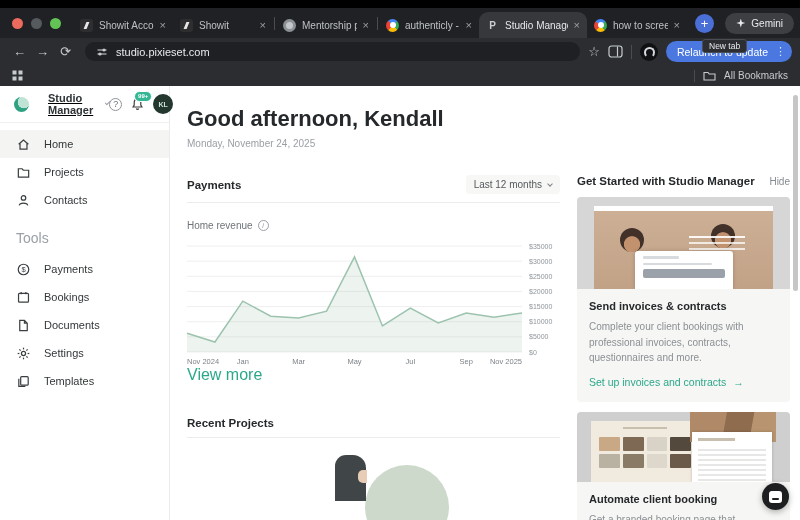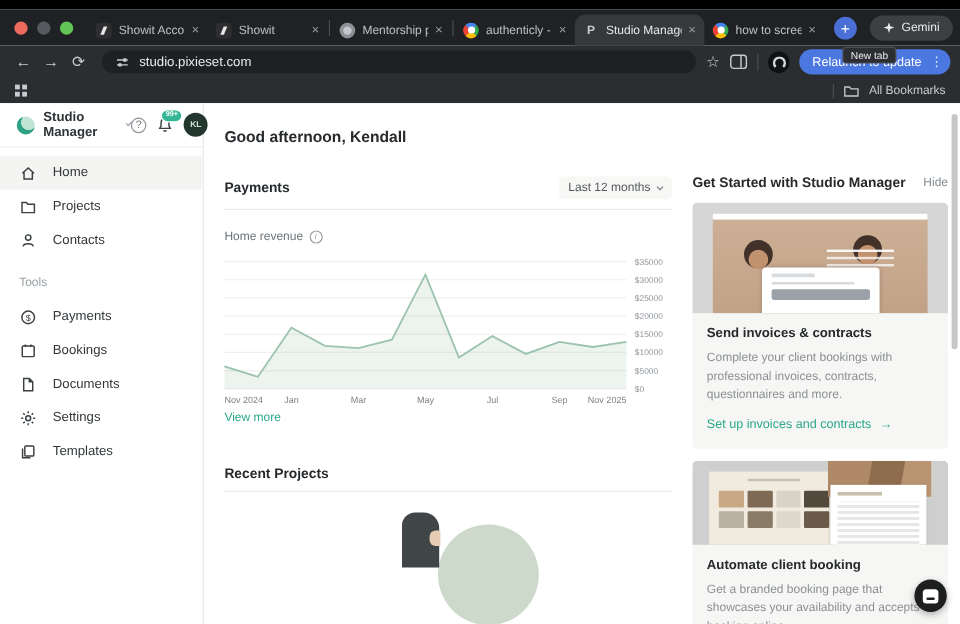--- a/index.html
+++ b/index.html
@@ -54,75 +54,75 @@
   .bm-right { margin-left:auto; display:flex; align-items:center; gap:8px; color:#c7cbcf; font-size:10px; }
   .bm-divider { width:1px; height:12px; background:#494d52; }
 
   
   #page { display:flex; height:434px; background:#fff; position:relative; }
 
   .sidebar { width:170px; flex:none; border-right:1px solid #ebebeb; }
   .sb-header { height:37px; display:flex; align-items:center; padding:0 12px 0 14px; border-bottom:1px solid #f0f0ee; }
   .logo { width:15px; height:15px; border-radius:50%; flex:none;
     background:radial-gradient(circle at 66% 34%, #bfe3d4 44%, #2fa183 46%); }
-  .brand-wrap { display:flex; align-items:center; gap:23px; cursor:pointer; margin-left:7px; }
+  .brand-wrap { display:flex; align-items:center; gap:11px; cursor:pointer; margin-left:19px;text-decoration:underline; }
   .brand { font-size:11px; font-weight:bold; color:#2e3336; }
   .caret { width:5px; height:5px; border-right:1.4px solid #9aa0a5; border-bottom:1.4px solid #9aa0a5;
     transform:rotate(45deg); margin-top:-3px; }
   .sb-icons { margin-left:auto; display:flex; align-items:center; gap:8px; }
   .help { width:13px; height:13px; border:1px solid #8f959a; border-radius:50%; color:#6f7579;
     font-size:9px; line-height:11px; text-align:center; cursor:pointer; }
   .bell-wrap { position:relative; cursor:pointer; width:15px; height:15px; color:#3a3f42; }
   .bell-badge { position:absolute; top:-6px; right:-7px; background:#35b795; color:#fff; font-size:6px;
     font-weight:bold; padding:1.5px 3px; border-radius:7px; border:1.5px solid #fff; }
   .avatar-sb { width:20px; height:20px; border-radius:50%; background:#23372f; color:#cfe0d6;
     font-size:7px; font-weight:bold; display:flex; align-items:center; justify-content:center; cursor:pointer; }
   .nav { padding-top:7px; }
   .nav-item { height:28px; display:flex; align-items:center; gap:13px; padding:0 16px;
     font-size:11px; color:#32373a; cursor:pointer; }
   .nav-item.active { background:#f4f4f2; }
   .nav-icon { width:15px; height:15px; color:#3a3f42; flex:none; }
   .nav-icon svg { width:15px; height:15px; display:block; }
   .badge { margin-left:auto; background:#35b795; color:#fff; font-size:8px; font-weight:bold;
     padding:2px 7px; border-radius:9px; }
-  .section-label { font-size:10px; color:#9aa0a5; padding:16px 16px 9px; }
+  .section-label { font-size:14px; color:#9aa0a5; padding:16px 16px 9px; }
 
   .main { flex:1; padding:20px 10px 0 17px; overflow:hidden; }
-  .greeting { font-size:13px; font-weight:bold; color:#26292c; }
+  .greeting { font-size:22px; font-weight:bold; color:#26292c; }
   .date { margin-top:6px; font-size:10px; color:#9aa0a5; }
   .columns { display:flex; gap:17px; margin-top:26px; }
   .col-left { flex:1; min-width:0; }
   .col-right { width:213px; flex:none; }
 
   .sec-header { display:flex; align-items:center; justify-content:space-between; }
   .sec-title { font-size:11.5px; font-weight:bold; color:#26292c; }
   .range-btn { display:flex; align-items:center; gap:6px; font-size:10px; color:#55595d;
     background:#f7f7f6; border-radius:4px; padding:4px 8px; cursor:pointer; }
   .caret-sm { width:4px; height:4px; border-right:1.2px solid #7d8388; border-bottom:1.2px solid #7d8388;
     transform:rotate(45deg); margin-top:-2px; }
   .divider { height:1px; background:#ececec; margin-top:8px; }
   .total-label { margin-top:17px; display:flex; align-items:center; gap:5px; font-size:10px; color:#6e7478; }
   .info-ico { width:11px; height:11px; border:1px solid #9aa0a5; border-radius:50%; color:#9aa0a5;
     font-size:7px; line-height:9px; text-align:center; font-style:italic; cursor:pointer; }
   .total-value { margin-top:7px; font-size:17px; font-weight:bold; color:#26292c; }
   .chart { margin-top:7px; }
   .chart svg { overflow:visible; display:block; }
   .ytick { font-size:7px; fill:#8f959b; }
   .xtick { font-size:7.5px; fill:#7d8388; }
-  .view-more { margin-top:0; font-size:10px; color:#2aa88a; cursor:pointer; display:inline-block; }
+  .view-more { margin-top:0; font-size:16px; color:#2aa88a; cursor:pointer; display:inline-block; }
   .recent { margin-top:33px; }
 
   .illus { position:relative; height:46px; margin-top:15px; }
   .illus-blob { position:absolute; left:178px; top:12px; width:84px; height:84px; border-radius:50%; background:#cdd9cb; }
   .illus-head { position:absolute; left:148px; top:2px; width:31px; height:46px; background:#404547;
     border-radius:11px 13px 0 0; }
   .illus-head::after { content:""; position:absolute; right:-1px; top:15px; width:9px; height:13px;
     background:#e8cdb6; border-radius:5px 0 0 5px; }
 
-  .gs-header { display:flex; align-items:flex-start; justify-content:space-between; }
+  .gs-header { display:flex; align-items:center; justify-content:space-between; }
   .hide-link { font-size:10px; color:#858b90; cursor:pointer; }
   .card { margin-top:10px; border-radius:4px; overflow:hidden; background:#f6f6f4; }
   .card-img { position:relative; overflow:hidden; }
   .img1 { height:92px; background:#d6d6d6; }
   .photo1 { position:absolute; left:17px; right:17px; top:9px; bottom:0;
     background:linear-gradient(#cdb096,#c2a287); }
   .photo1::before { content:""; position:absolute; left:0; right:0; top:0; height:5px; background:#fff; }
   .hair { position:absolute; width:24px; height:24px; border-radius:50%;
     background:radial-gradient(circle at 50% 68%, #c2916e 38%, #413129 42%); }
   .h1 { left:26px; top:22px; } .h2 { right:38px; top:18px; }
@@ -361,20 +361,21 @@
               <path d="M3 5v8.2h7" fill="none" stroke="currentColor" stroke-width="1.3"></path>
             </svg>
         </span>
         <span>Templates</span>
       </div>
     </div>
   </div>
 
   <div class="main">
     <div class="greeting">Good afternoon, Kendall</div>
+    <div class="date">Monday, November 24, 2025</div>
     <div class="columns">
       <div class="col-left">
         <div class="sec-header">
           <span class="sec-title">Payments</span>
           <div class="range-btn">
             <span>Last 12 months</span>
             <span class="caret-sm"></span>
           </div>
         </div>
         <div class="divider"></div>

